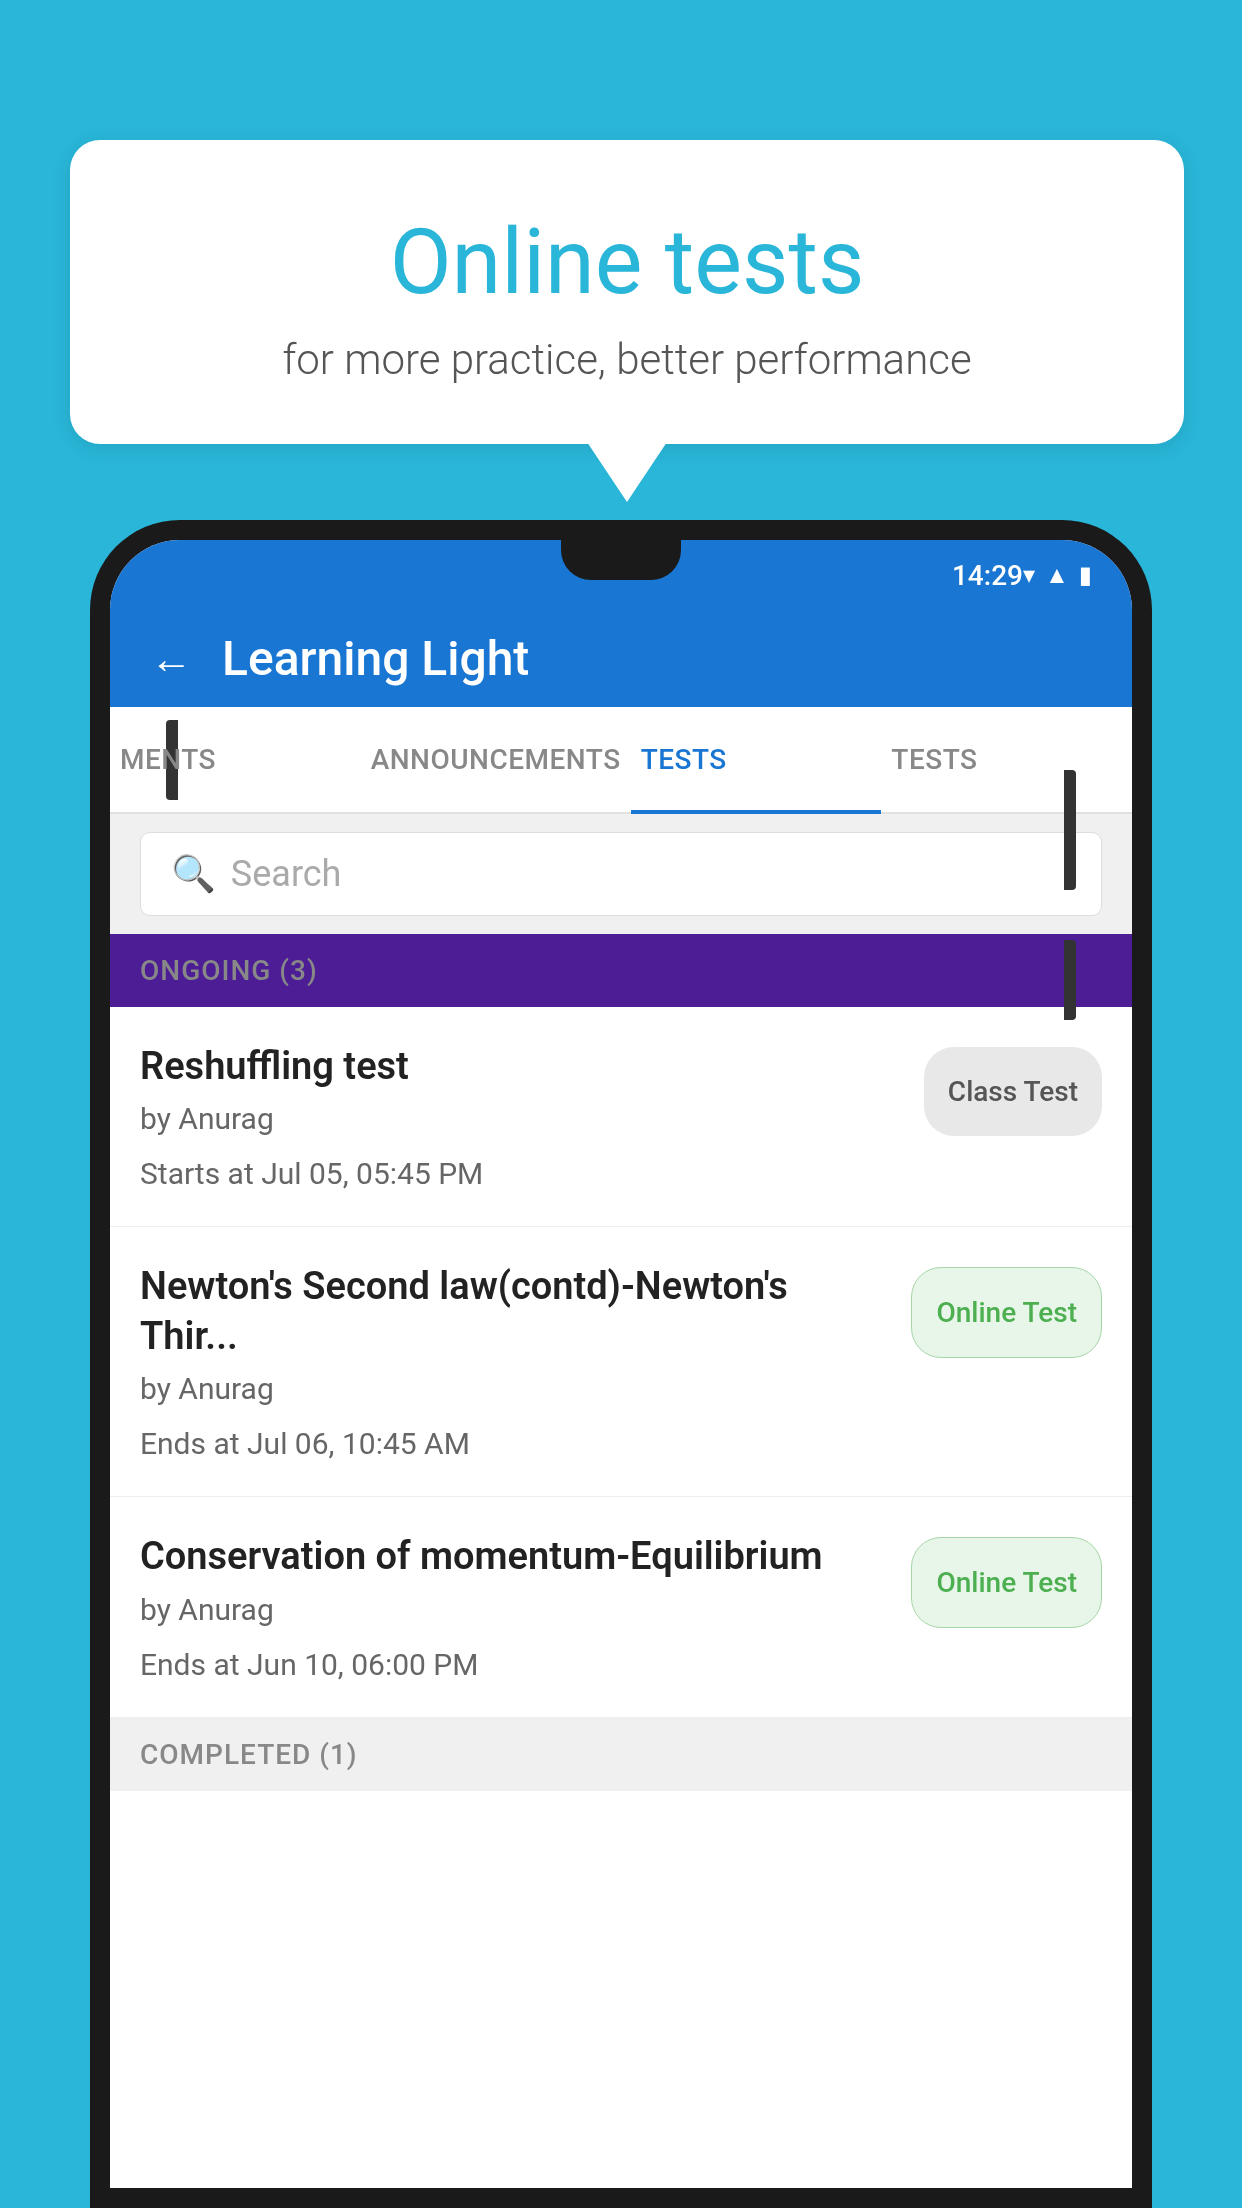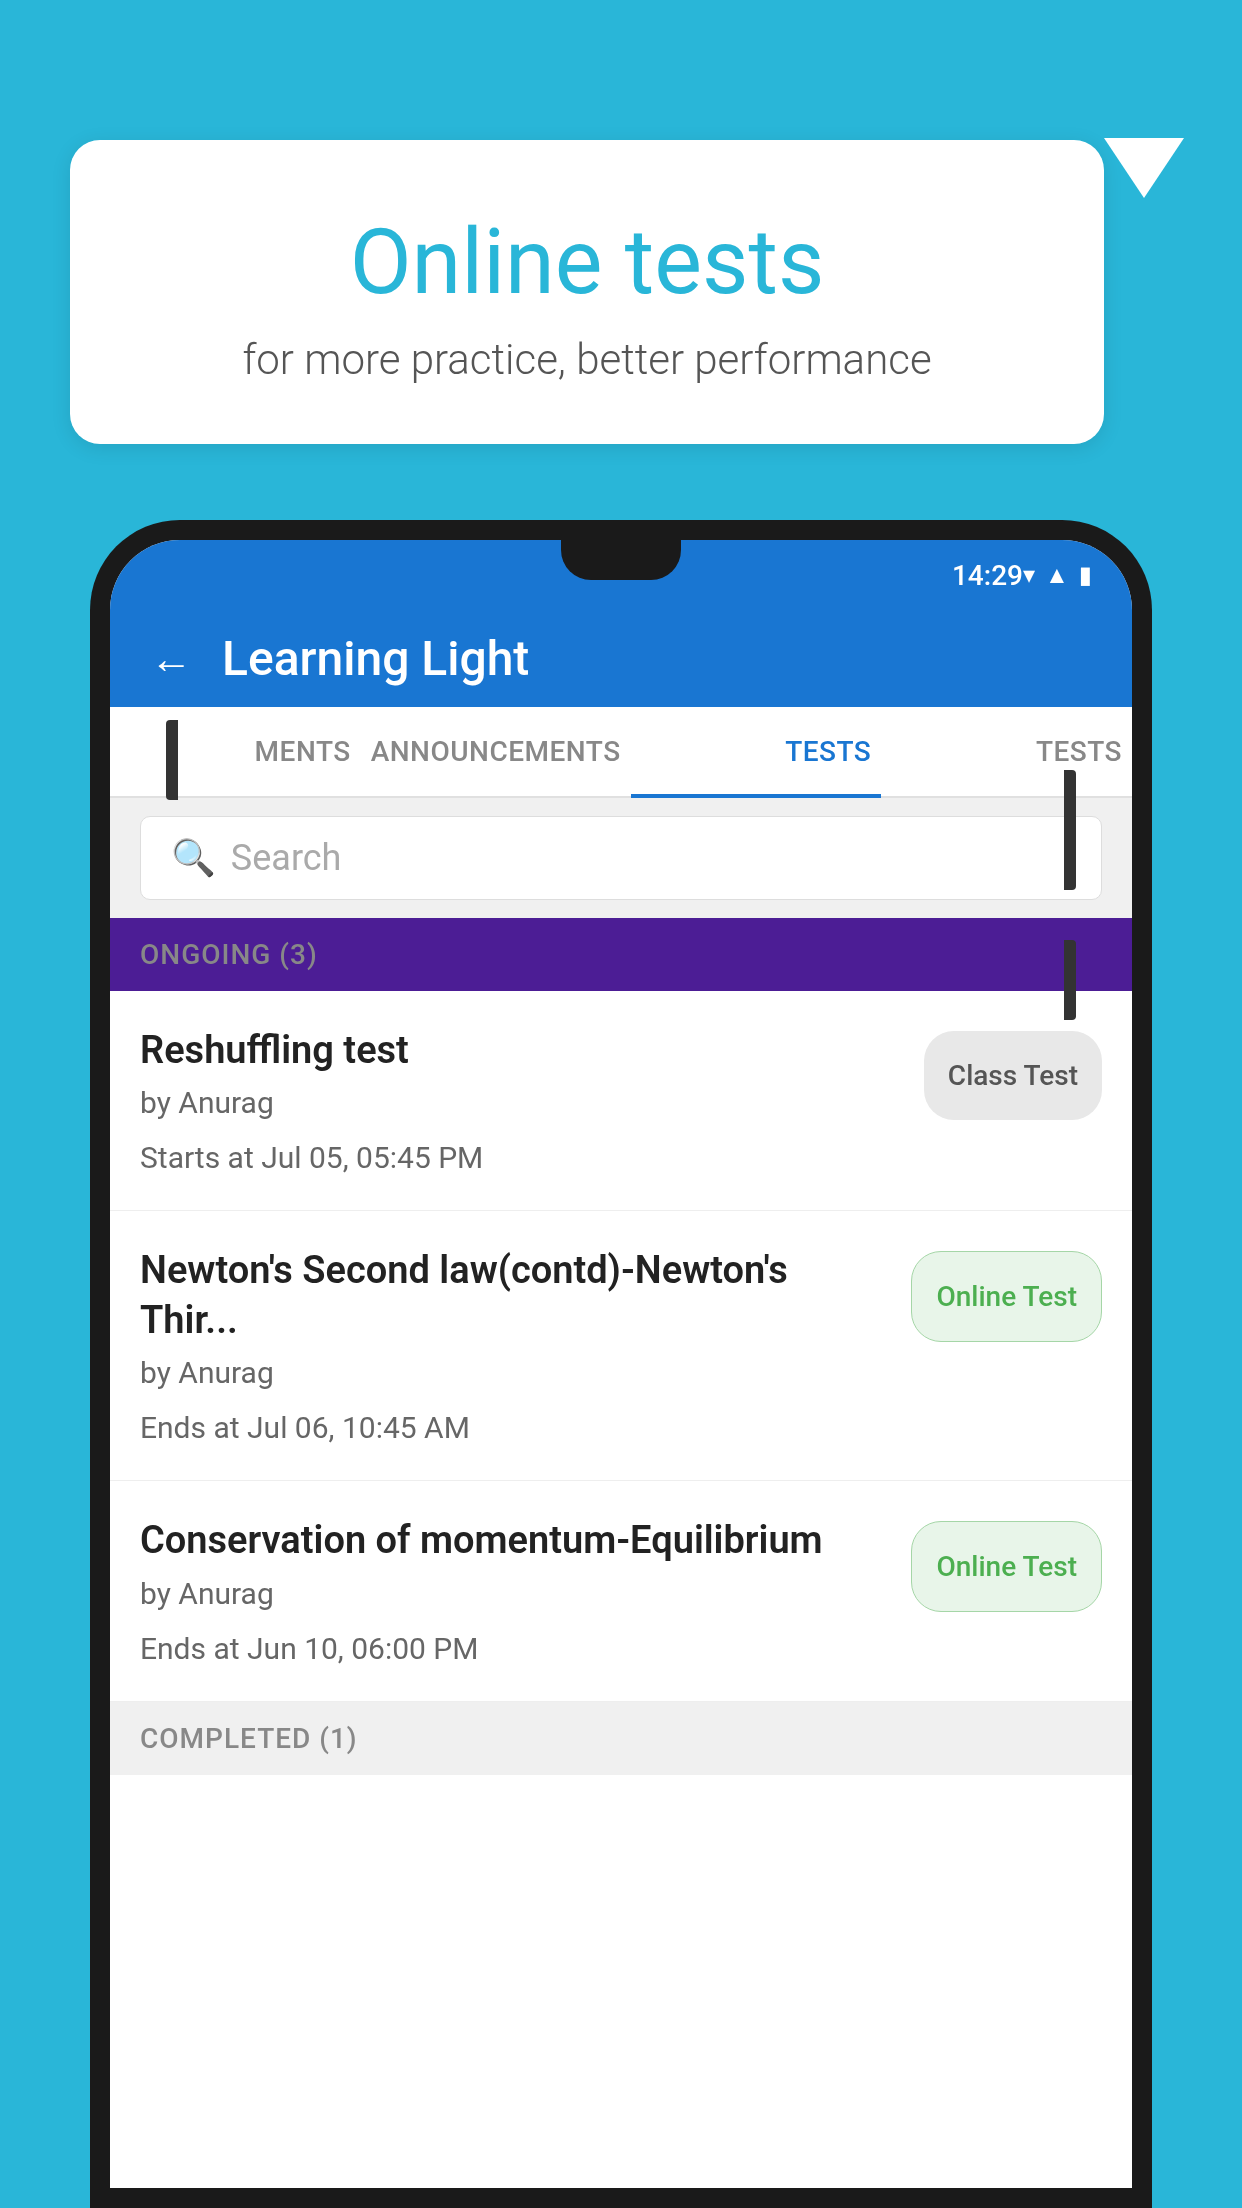--- a/index.html
+++ b/index.html
@@ -13,21 +13,22 @@
       position: relative;
     }
 
     
     .speech-bubble-container {
       position: absolute;
       top: 140px;
       left: 70px;
       right: 58px;
       display: flex;
-      align-items: flex-start;
+      flex-direction: column;
+      align-items: center;
     }
 
     .speech-bubble {
       background: white;
       border-radius: 30px;
       padding: 70px 80px 60px;
       width: 100%;
       text-align: center;
       box-shadow: 0 4px 20px rgba(0,0,0,0.1);
     }
@@ -139,22 +140,22 @@
 
     
     .tabs-container {
       background: white;
       display: flex;
       border-bottom: 2px solid #e0e0e0;
     }
 
     .tab {
       flex: 1;
-      text-align: right;
-      padding: 28px 10px;
+      text-align: left;
+      padding: 36px 10px;
       font-size: 28px;
       color: #888;
       font-weight: 500;
       letter-spacing: 0.5px;
       cursor: pointer;
       position: relative;
     }
 
     .tab.active {
       color: #1976d2;

